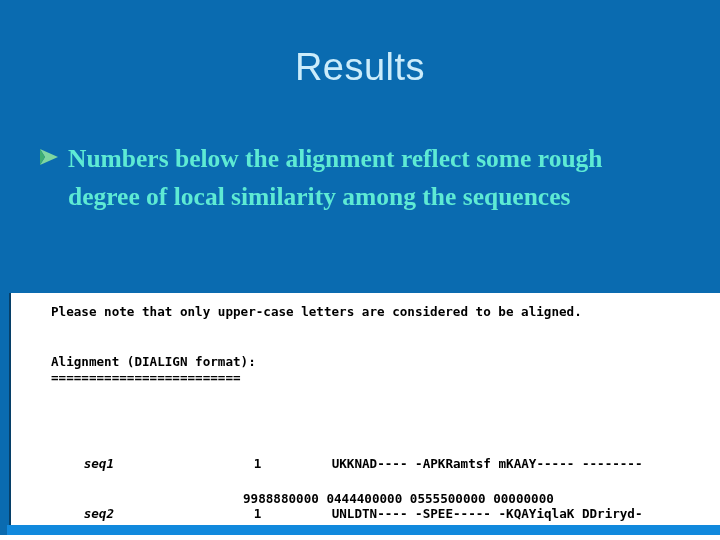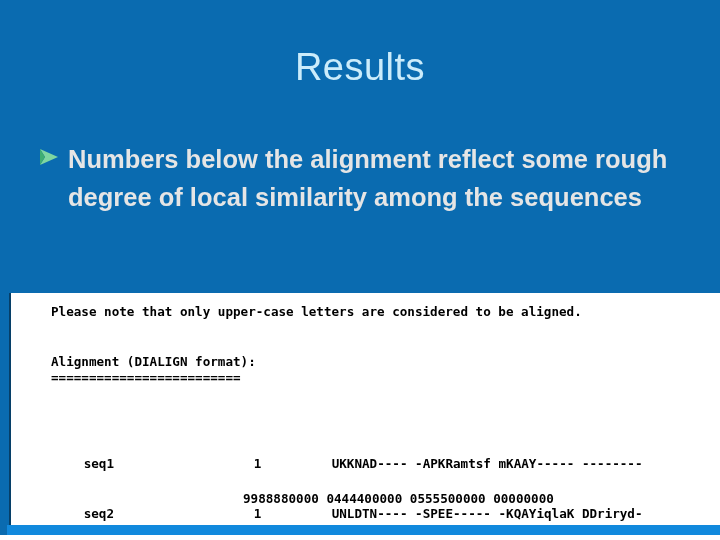--- a/index.html
+++ b/index.html
@@ -47,25 +47,25 @@
   }
   .bullet-marker {
     flex: 0 0 auto;
     width: 30px;
     padding-top: 6px;
     line-height: 1;
   }
   .bullet-marker svg { display: block; }
   .bullet-text {
     flex: 1 1 auto;
-    color: #e5e5e5;
+    color: #5eead4;
     font-size: 25.5px;
     font-weight: 700;
     line-height: 38px;
-    font-family: Liberation Sans, sans-serif;
+    font-family: Liberation Serif, serif;
   }
 
   
   .term-panel {
     position: absolute;
     left: 11px;
     top: 293px;
     width: 713px;
     height: 272px;
     background: #ffffff;
@@ -85,21 +85,21 @@
     white-space: pre;
     font-weight: 700;
     letter-spacing: 0px;
   }
 
   .line-note     { position: absolute; left: 40px;  top: 11px; }
   .line-head     { position: absolute; left: 40px;  top: 61px; }
   .line-rule     { position: absolute; left: 40px;  top: 77px; }
   .seq-table     { position: absolute; left: 12px;  top: 113px; }
   .seq-row       { display: block; height: 17px; white-space: pre; }
-  .seq-name      { display: inline-block; width: 170px; }
+  .seq-name      { display: inline-block; width: 170px; font-style: italic; }
   .seq-start     { display: inline-block; width: 62px; }
   .seq-body      { display: inline-block; margin-left: 16px; }
   .line-scores   { position: absolute; left: 232px; top: 198px; }
 
   
   .bottom-bar {
     position: absolute;
     left: 7px;
     top: 525px;
     width: 713px;

